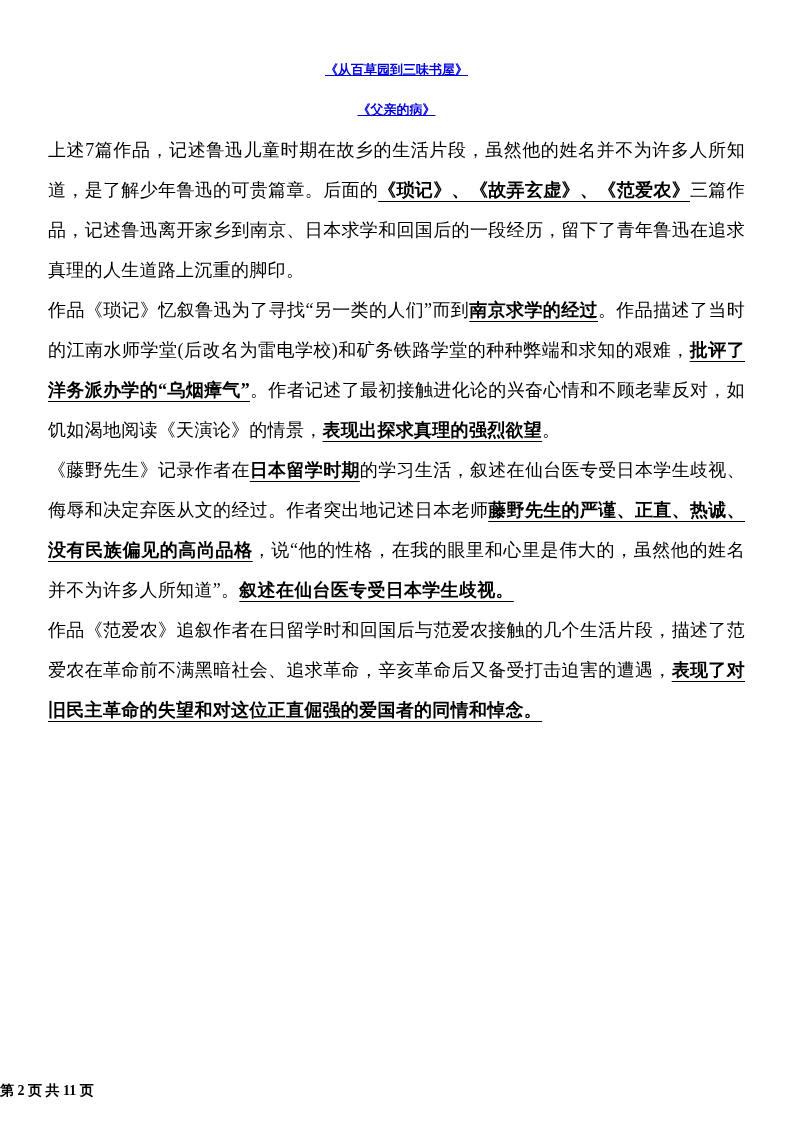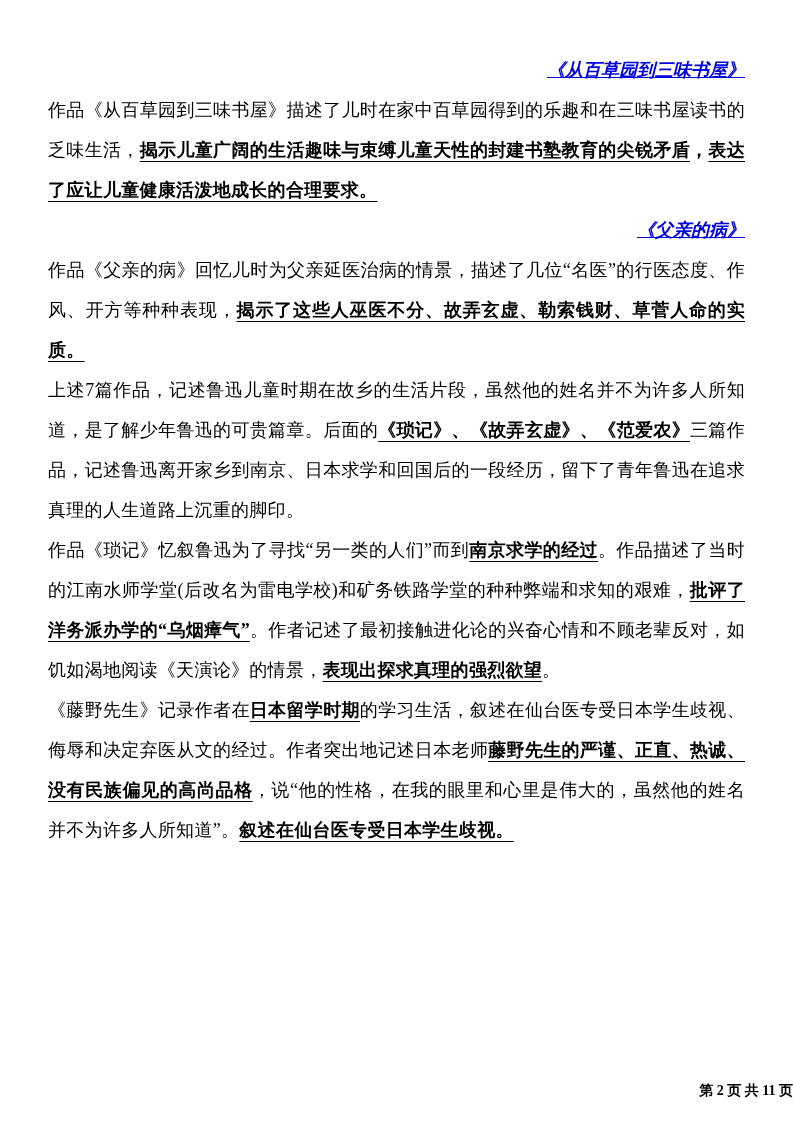--- a/index.html
+++ b/index.html
@@ -16,25 +16,24 @@
     font-family: "Liberation Serif", "DejaVu Serif", serif;
     color: #000000;
   }
   .content {
     position: absolute;
     top: 50px;
     left: 48px;
     right: 48px;
   }
   .heading {
-    font-size: 18px;
+    font-size: 13px;
     line-height: 40px;
-    text-align: right;
+    text-align: center;
     font-weight: bold;
-    font-style: italic;
   }
   .heading-link {
     color: #0000e0;
     text-decoration: underline;
     text-decoration-color: #0000e0;
     cursor: pointer;
   }
   .para {
     font-size: 18px;
     line-height: 40px;
@@ -54,34 +53,33 @@
     font-weight: bold;
     text-decoration: underline;
     text-decoration-color: #000000;
     text-underline-offset: 5px;
   }
   .footer {
     position: absolute;
     left: 0;
     right: 0;
     bottom: 22px;
-    text-align: right;
+    text-align: left;
     font-size: 14px;
     font-weight: bold;
     font-family: "Liberation Serif", "DejaVu Serif", serif;
     color: #000000;
   }
 </style>
 </head>
 <body>
 
 <div class="page">
   <div class="content">
       <div class="heading"><span class="heading-link">《从百草园到三味书屋》</span></div>
-      <div class="para"><span class="run-plain">作品《从百草园到三味书屋》描述了儿时在家中百草园得到的乐趣和在三味书屋读书的乏味生活，</span><span class="run-emph">揭示儿童广阔的生活趣味与束缚儿童天性的封建书塾教育的尖锐矛盾</span><span class="run-bold">，</span><span class="run-emph">表达了应让儿童健康活泼地成长的合理要求。</span></div>
       <div class="heading"><span class="heading-link">《父亲的病》</span></div>
-      <div class="para"><span class="run-plain">作品《父亲的病》回忆儿时为父亲延医治病的情景，描述了几位“名医”的行医态度、作风、开方等种种表现，</span><span class="run-emph">揭示了这些人巫医不分、故弄玄虚、勒索钱财、草菅人命的实质。</span></div>
       <div class="para"><span class="run-plain">上述7篇作品，记述鲁迅儿童时期在故乡的生活片段，虽然他的姓名并不为许多人所知道，是了解少年鲁迅的可贵篇章。后面的</span><span class="run-emph">《琐记》、《故弄玄虚》、《范爱农》</span><span class="run-plain">三篇作品，记述鲁迅离开家乡到南京、日本求学和回国后的一段经历，留下了青年鲁迅在追求真理的人生道路上沉重的脚印。</span></div>
       <div class="para"><span class="run-plain">作品《琐记》忆叙鲁迅为了寻找“另一类的人们”而到</span><span class="run-emph">南京求学的经过</span><span class="run-plain">。作品描述了当时的江南水师学堂(后改名为雷电学校)和矿务铁路学堂的种种弊端和求知的艰难，</span><span class="run-emph">批评了洋务派办学的“乌烟瘴气”</span><span class="run-plain">。作者记述了最初接触进化论的兴奋心情和不顾老辈反对，如饥如渴地阅读《天演论》的情景，</span><span class="run-emph">表现出探求真理的强烈欲望</span><span class="run-plain">。</span></div>
       <div class="para"><span class="run-plain">《藤野先生》记录作者在</span><span class="run-emph">日本留学时期</span><span class="run-plain">的学习生活，叙述在仙台医专受日本学生歧视、侮辱和决定弃医从文的经过。作者突出地记述日本老师</span><span class="run-emph">藤野先生的严谨、正直、热诚、没有民族偏见的高尚品格</span><span class="run-plain">，说“他的性格，在我的眼里和心里是伟大的，虽然他的姓名并不为许多人所知道”。</span><span class="run-emph">叙述在仙台医专受日本学生歧视。</span></div>
+      <div class="para"><span class="run-plain">作品《范爱农》追叙作者在日留学时和回国后与范爱农接触的几个生活片段，描述了范爱农在革命前不满黑暗社会、追求革命，辛亥革命后又备受打击迫害的遭遇，</span><span class="run-emph">表现了对旧民主革命的失望和对这位正直倔强的爱国者的同情和悼念。</span></div>
     </div>
   <div class="footer">第 2 页 共 11 页</div>
 </div>
 
 </body></html>

